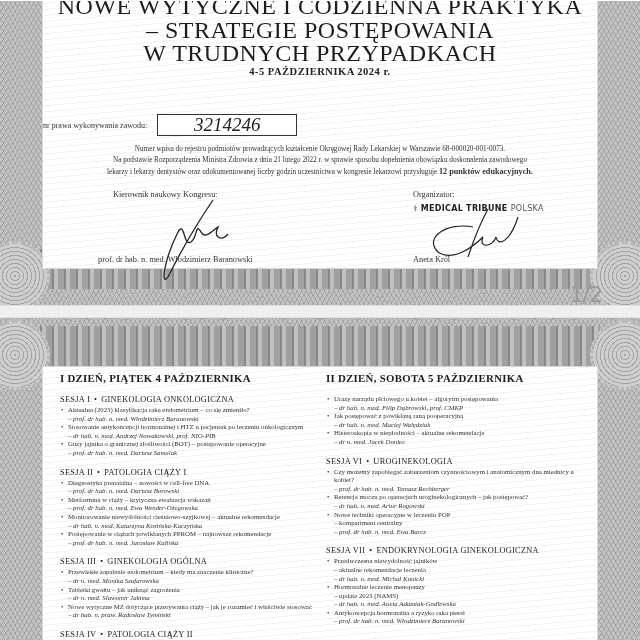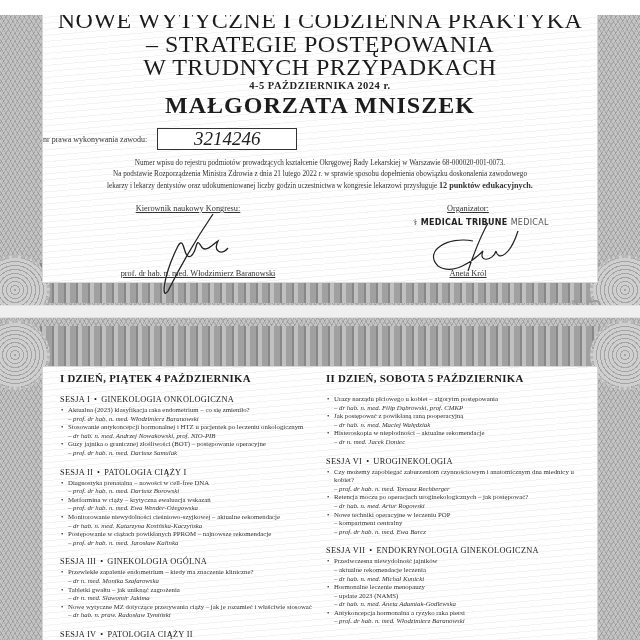--- a/index.html
+++ b/index.html
@@ -1,20 +1,20 @@
 <!DOCTYPE html>
 <html><head>
 <meta charset="utf-8">
 <style>
   * { box-sizing: border-box; margin: 0; padding: 0; }
   html, body { width: 640px; height: 640px; overflow: hidden; background: #ffffff; }
   body { position: relative; font-family: "Liberation Serif", "DejaVu Serif", serif; color: #222; }
 
   .page { position: absolute; left: 0; width: 640px; overflow: hidden; }
-  #page1 { top: 15px; height: 305px; }
+  #page1 { top: 1px; height: 305px; }
   #page2 { top: 318px; height: 322px; }
   .separator { position: absolute; left: 0; top: 305px; width: 640px; height: 13px; background: #efefef; border-top: 1px solid #e0e0e0; border-bottom: 1px solid #e0e0e0; }
 
   
   .guilloche {
     position: absolute; inset: 0;
     background:
       repeating-linear-gradient(60deg, rgba(120,120,120,0.35) 0 1px, transparent 1px 4px),
       repeating-linear-gradient(-60deg, rgba(120,120,120,0.35) 0 1px, transparent 1px 4px),
       #c4c4c4;
@@ -44,21 +44,21 @@
 
   
   .title-line { position: absolute; left: 0; right: 0; text-align: center; font-size: 24px; color: #1c1c1c; letter-spacing: 0.5px; line-height: 24px; }
   .date-line { position: absolute; left: 0; right: 0; top: 66px; text-align: center; font-size: 10.5px; font-weight: bold; letter-spacing: 0.5px; }
   .name-line { position: absolute; left: 0; right: 0; top: 78px; text-align: center; font-size: 24px; font-weight: bold; letter-spacing: 1px; color: #1c1c1c; }
   .license-row { position: absolute; left: 0; right: 0; top: 113px; display: flex; align-items: center; gap: 10px; }
   .license-label { font-size: 8px; color: #333; }
   .license-box { width: 140px; height: 22px; border: 1.5px solid #333; text-align: center; font-style: italic; font-size: 19px; line-height: 19px; color: #222; background: #fff; }
   .reg-text { position: absolute; left: 0; right: 0; text-align: center; font-size: 7.2px; color: #333; line-height: 11px; }
   .reg-text b { font-size: 8.2px; }
-  .sig-block { position: absolute; text-align: center; font-size: 8.3px; color: #333; text-decoration: underline; }
+  .sig-block { position: absolute; text-align: left; font-size: 8.3px; color: #333; }
   .sig-svg { position: absolute; }
   .mt-logo { position: absolute; font-family: "DejaVu Sans", sans-serif; font-size: 8px; font-weight: bold; color: #222; letter-spacing: 0.3px; }
   .mt-logo .polska { font-weight: normal; color: #555; }
   .page-num { position: absolute; right: 38px; top: 281px; font-family: "DejaVu Sans", sans-serif; font-size: 22px; color: #9a9a9a; letter-spacing: -1px; }
 
   
   .col { position: absolute; top: 54px; width: 260px; }
   .col-left { left: 60px; }
   .col-right { left: 326px; }
   .day-head { font-size: 10.8px; font-weight: bold; letter-spacing: 0.3px; color: #1c1c1c; margin-bottom: 11px; }
@@ -77,21 +77,20 @@
   <div class="guilloche"></div>
   <div class="band" style="top:248px;"></div>
   <div class="rosette" style="left:-20px; top:240px;"></div>
   <div class="rosette" style="right:-20px; top:240px;"></div>
 
   <div class="inner">
     <div class="title-line" style="top:2px;">NOWE WYTYCZNE I CODZIENNA PRAKTYKA</div>
     <div class="title-line" style="top:26px;">– STRATEGIE POSTĘPOWANIA</div>
     <div class="title-line" style="top:49px;">W TRUDNYCH PRZYPADKACH</div>
     <div class="date-line" style="top:74px;">4-5 PAŹDZIERNIKA 2024 r.</div>
-    <div class="name-line" style="top:86px;">MAŁGORZATA MNISZEK</div>
 
     <div class="license-row" style="top:122px;">
       <span class="license-label">nr prawa wykonywania zawodu:</span>
       <span class="license-box">3214246</span>
     </div>
 
     <div class="reg-text" style="top:152px;">Numer wpisu do rejestru podmiotów prowadzących kształcenie Okręgowej Rady Lekarskiej w Warszawie 68-000020-001-0073.</div>
     <div class="reg-text" style="top:163px;">Na podstawie Rozporządzenia Ministra Zdrowia z dnia 21 lutego 2022 r. w sprawie sposobu dopełnienia obowiązku doskonalenia zawodowego</div>
     <div class="reg-text" style="top:174px;">
       <span>lekarzy i lekarzy dentystów oraz udokumentowanej liczby godzin uczestnictwa w kongresie lekarzowi przysługuje</span>
@@ -101,21 +100,21 @@
     <div class="sig-block" style="left:70px; top:198px; width:150px;">Kierownik naukowy Kongresu:</div>
     <svg class="sig-svg" style="left:100px; top:200px;" width="110" height="90" viewBox="0 0 110 90">
       <path d="M70 8 C55 30,40 55,25 85 C18 95,20 70,35 40 C42 28,40 55,48 50 C55 45,52 30,58 40 C62 48,70 38,75 35 C70 45,78 50,85 42" fill="none" stroke="#222" stroke-width="1.3"></path>
     </svg>
     <div class="sig-block" style="left:55px; top:263px; width:200px;">prof. dr hab. n. med. Włodzimierz Baranowski</div>
 
     <div class="sig-block" style="left:370px; top:198px; width:110px;">Organizator:</div>
     <div class="mt-logo" style="left:370px; top:212px;">
       <span>⚕</span>
       <span>MEDICAL TRIBUNE</span>
-      <span class="polska">MEDICAL</span>
+      <span class="polska">POLSKA</span>
     </div>
     <svg class="sig-svg" style="left:375px; top:215px;" width="110" height="55" viewBox="0 0 110 55">
       <path d="M70 2 C60 20,55 35,50 50 M55 20 C30 15,5 30,20 45 C35 55,55 40,65 30 C60 42,75 40,78 30 C80 40,92 35,100 10" fill="none" stroke="#222" stroke-width="1.2"></path>
     </svg>
     <div class="sig-block" style="left:370px; top:263px; width:110px;">Aneta Król</div>
   </div>
 
   <div class="page-num">1/2</div>
 </div>
 

